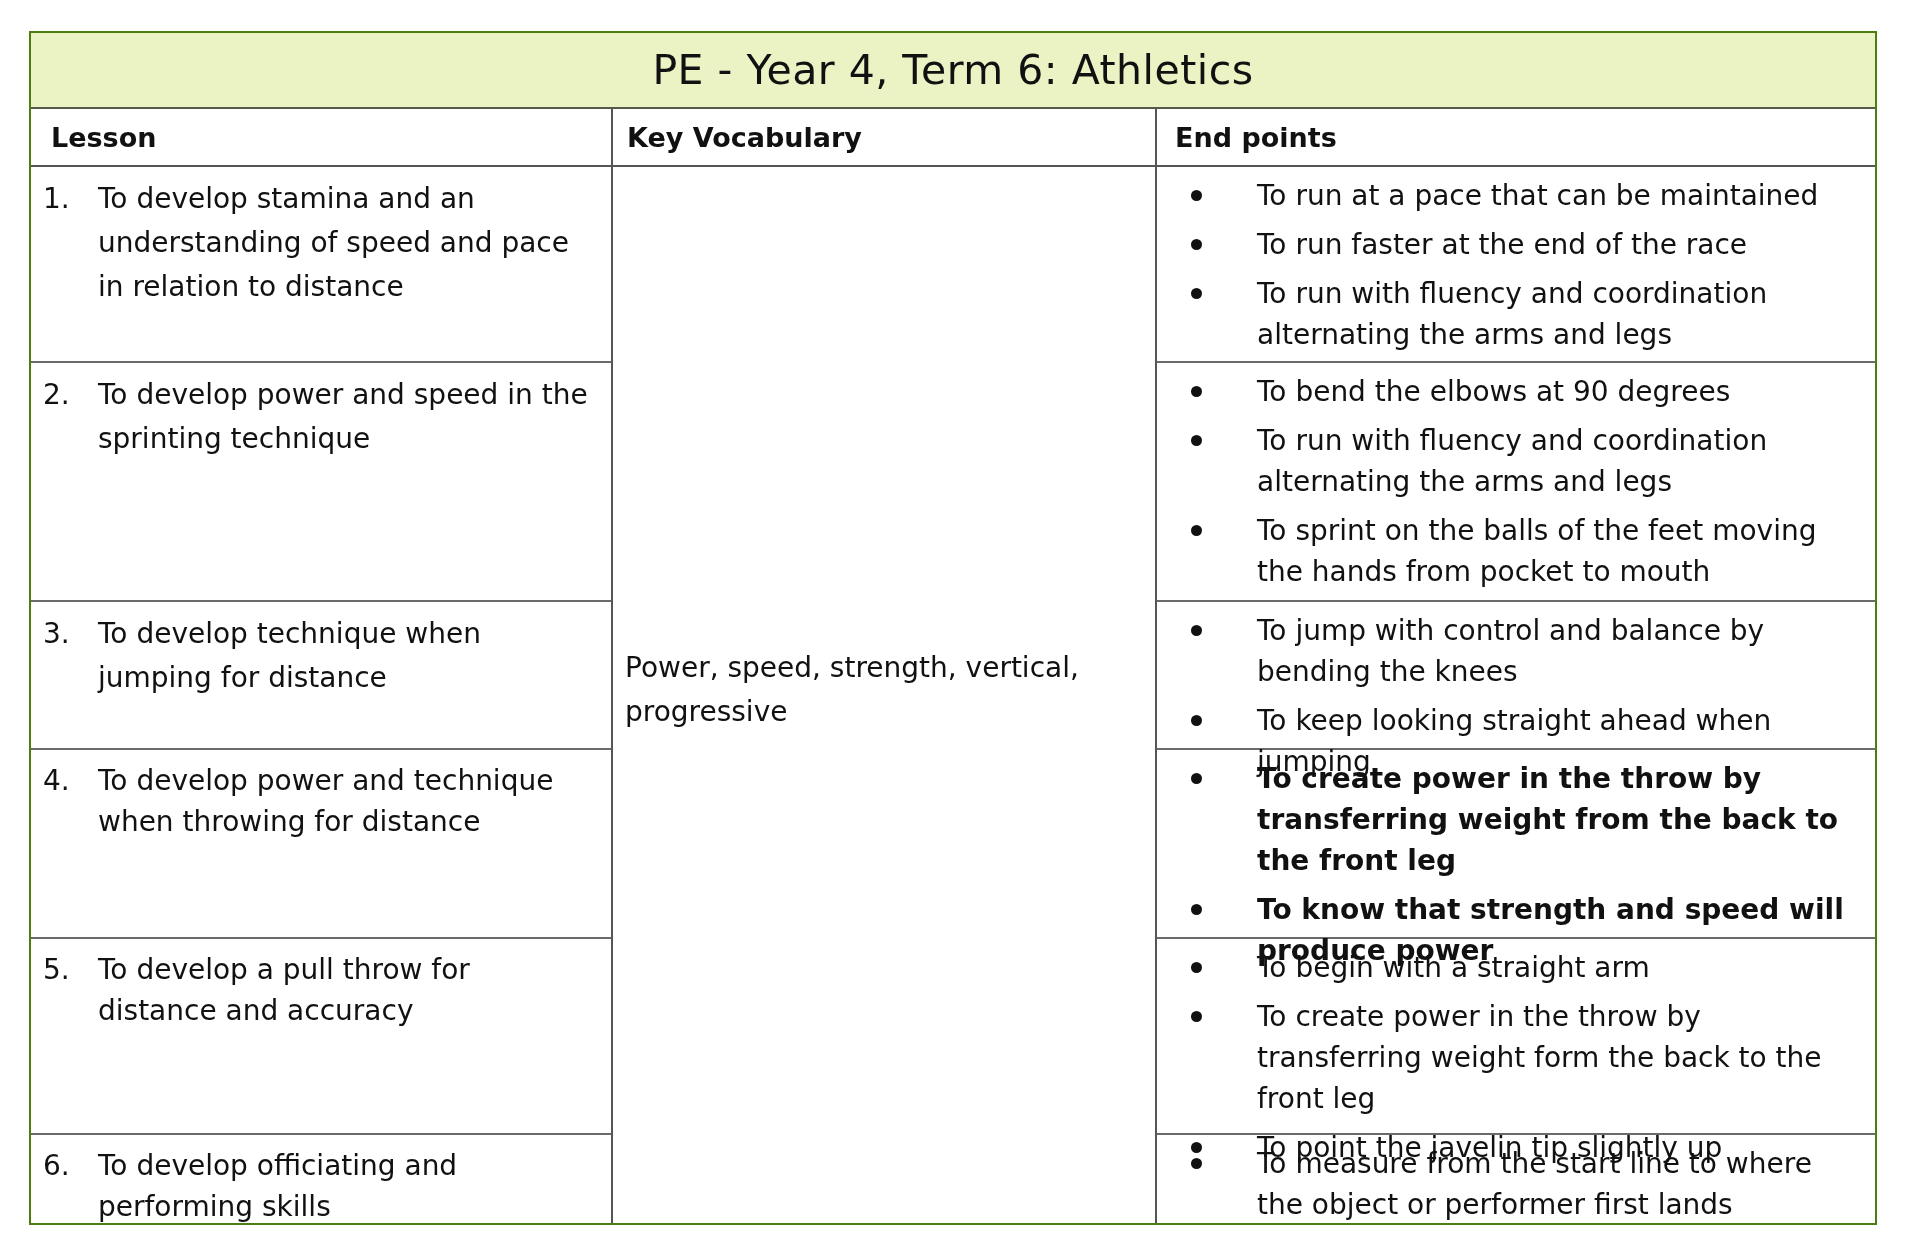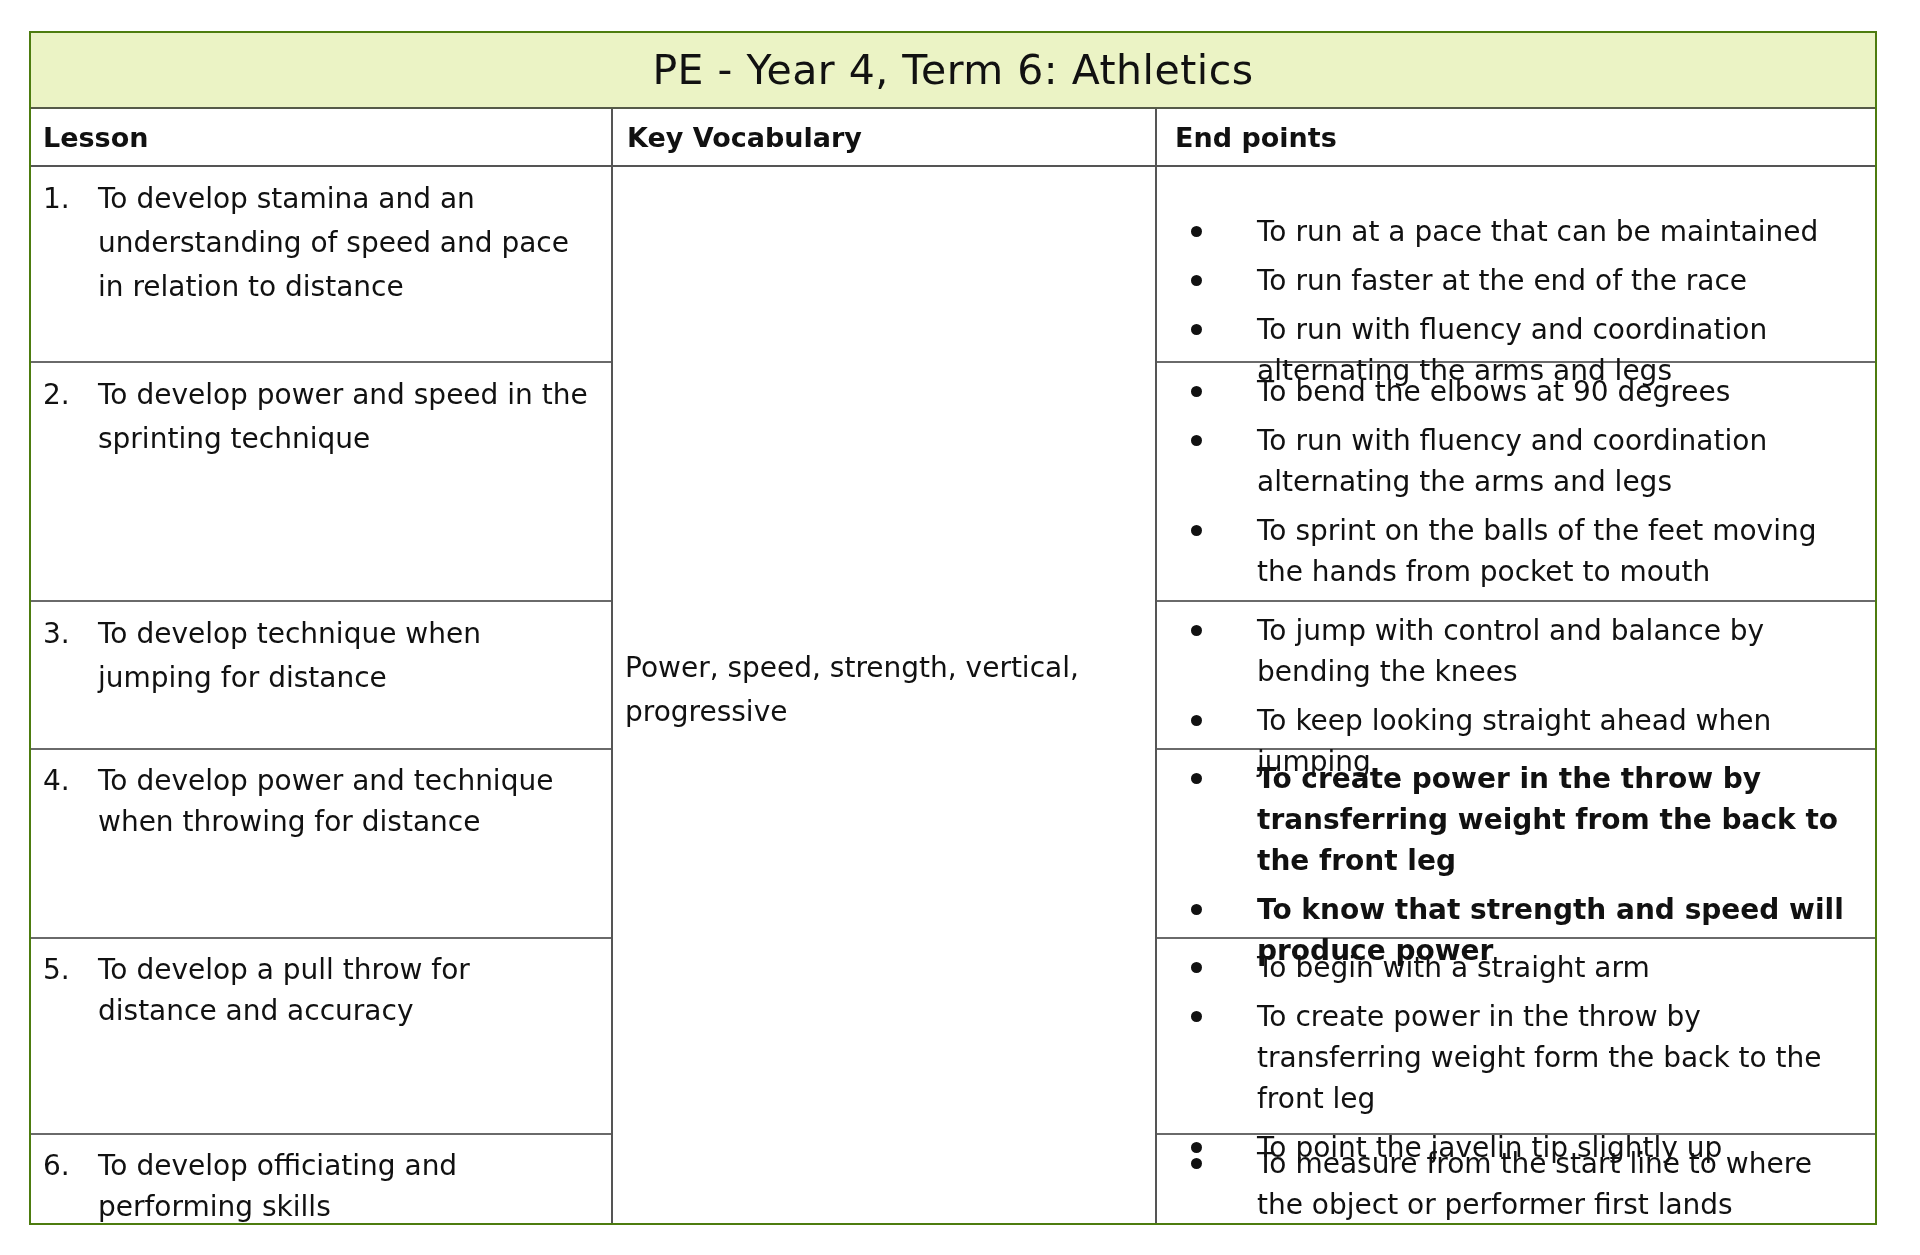--- a/index.html
+++ b/index.html
@@ -31,21 +31,21 @@
   </style>
 </head>
 <body>
 
 <div class="doc-table">
   <div class="title-band">
     <span class="title-text">PE - Year 4, Term 6: Athletics</span>
   </div>
 
   <div class="header-row">
-    <div class="hcell" style="left:0;width:524px;">Lesson</div>
+    <div class="hcell" style="left:8px;width:524px;">Lesson</div>
     <div class="hcell" style="left:584px;width:542px;">Key Vocabulary</div>
     <div class="hcell" style="left:1126px;right:8px;margin-left:6px;">End points</div>
   </div>
 
   <div class="vline" style="left:580px;top:76px;bottom:0;"></div>
   <div class="vline" style="left:1124px;top:76px;bottom:0;"></div>
 
   <div class="row-line" style="left:0;width:580px;top:328px;"></div>
   <div class="row-line" style="left:1126px;right:0;top:328px;"></div>
   <div class="row-line" style="left:0;width:580px;top:567px;"></div>
@@ -77,21 +77,21 @@
     <span class="lesson-num">5.</span>
     <span class="lesson-text">To develop a pull throw for distance and accuracy</span>
   </div>
   <div class="lesson-cell" style="top:1102px;height:90px;line-height:41px;">
     <span class="lesson-num">6.</span>
     <span class="lesson-text">To develop officiating and performing skills</span>
   </div>
 
   <div class="vocab-cell">Power, speed, strength, vertical, progressive</div>
 
-  <div class="end-cell" style="top:134px;height:242px;margin-top:36px;">
+  <div class="end-cell" style="top:134px;height:242px;">
     <div class="end-item"><span class="bullet"></span><span>To run at a pace that can be maintained</span></div>
     <div class="end-item"><span class="bullet"></span><span>To run faster at the end of the race</span></div>
     <div class="end-item"><span class="bullet"></span><span>To run with fluency and coordination alternating the arms and legs</span></div>
   </div>
   <div class="end-cell" style="top:330px;height:237px;">
     <div class="end-item"><span class="bullet"></span><span>To bend the elbows at 90 degrees</span></div>
     <div class="end-item"><span class="bullet"></span><span>To run with fluency and coordination alternating the arms and legs</span></div>
     <div class="end-item"><span class="bullet"></span><span>To sprint on the balls of the feet moving the hands from pocket to mouth</span></div>
   </div>
   <div class="end-cell" style="top:569px;height:112px;">

